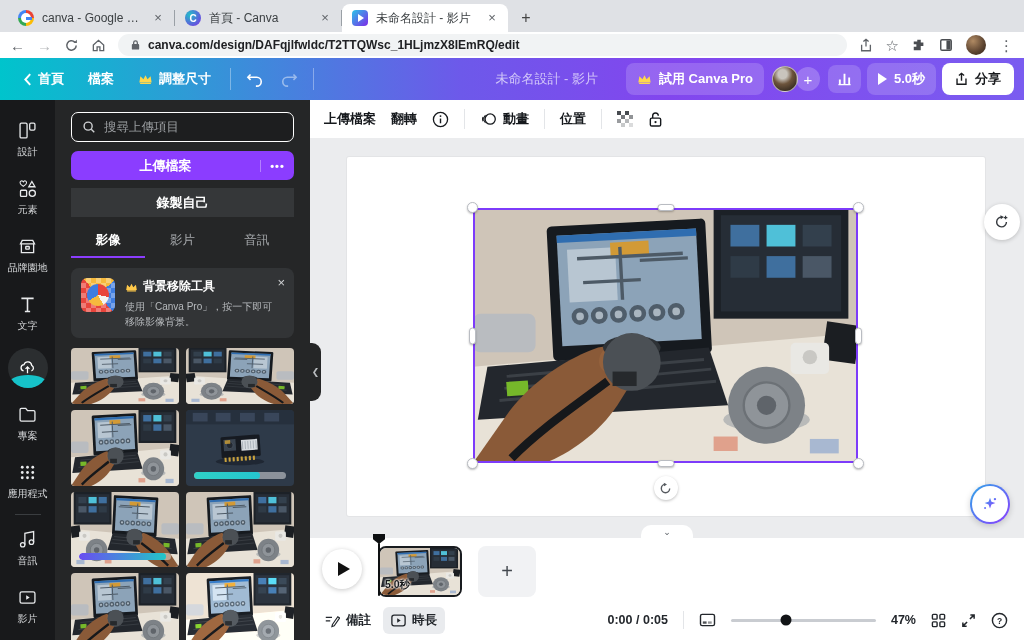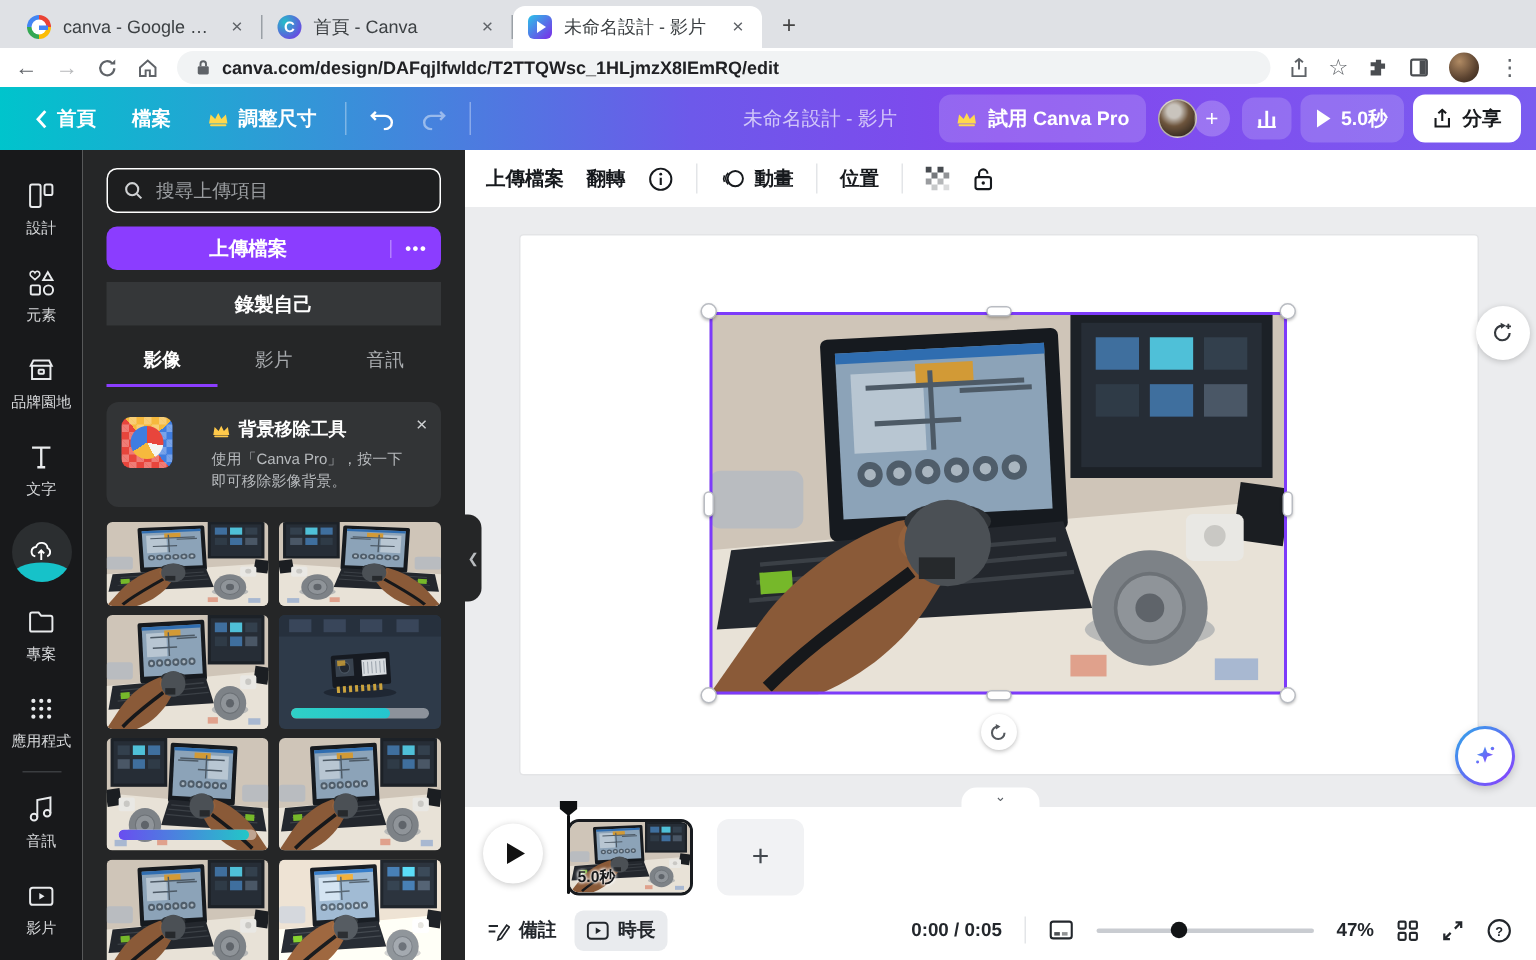--- a/index.html
+++ b/index.html
@@ -59,21 +59,21 @@
   .search { height:30px; background:#1d1e1f; border:1.5px solid #fff; border-radius:7px; display:flex; align-items:center; gap:8px; padding:0 10px; }
   .search input { flex:1; background:transparent; border:none; outline:none; color:#e8e8e8; font-size:12.5px; font-family:inherit; }
   .search input::placeholder { color:#9b9ea1; }
   .btn-upload { margin-top:9px; height:29px; background:#8b3dff; border-radius:7px; display:flex; align-items:center; color:#fff; font-size:13px; font-weight:700; }
   .btn-upload .lbl { flex:1; text-align:center; }
   .btn-upload .more { width:34px; text-align:center; border-left:1px solid rgba(255,255,255,.35); font-size:11px; letter-spacing:1px; }
   .btn-record { margin-top:8px; height:29px; background:#353739; border-radius:0; display:flex; align-items:center; justify-content:center; font-size:13px; font-weight:700; color:#fff; }
   .ptabs { margin-top:6px; display:flex; }
   .ptab { flex:1; text-align:center; font-size:12.5px; color:#a8abae; padding:9px 0 7px; border-bottom:2px solid transparent; }
   .ptab.on { color:#fff; font-weight:700; border-bottom-color:#8b3dff; }
-  .promo { margin-top:10px; background:#323436; border-radius:8px; padding:10px 10px 9px; position:relative; display:flex; gap:26px; }
+  .promo { margin-top:10px; background:#323436; border-radius:8px; padding:10px 10px 9px; position:relative; display:flex; gap:10px; }
   .promo-ic { width:34px; height:34px; flex:0 0 34px; border-radius:6px; position:relative; overflow:hidden;
               background:conic-gradient(from 210deg,#e8453c 0 30%,#f6b93d 30% 55%,#3f7de0 55% 80%,#e8453c 80%);
   }
   .promo-ic::before { content:""; position:absolute; inset:0; background:
       linear-gradient(45deg,rgba(255,255,255,.85) 25%,transparent 25%,transparent 75%,rgba(255,255,255,.85) 75%),
       linear-gradient(45deg,rgba(255,255,255,.85) 25%,transparent 25%,transparent 75%,rgba(255,255,255,.85) 75%);
       background-size:10px 10px; background-position:0 0,5px 5px; opacity:.35; }
   .promo-ic::after { content:""; position:absolute; inset:6px; border-radius:50%;
       background:conic-gradient(#e8453c 0 28%,#f4f4f2 28% 42%,#f6b93d 42% 66%,#3f7de0 66% 100%); }
   .promo h4 { font-size:12px; color:#fff; display:flex; align-items:center; gap:5px; margin-bottom:4px; font-weight:700; }

